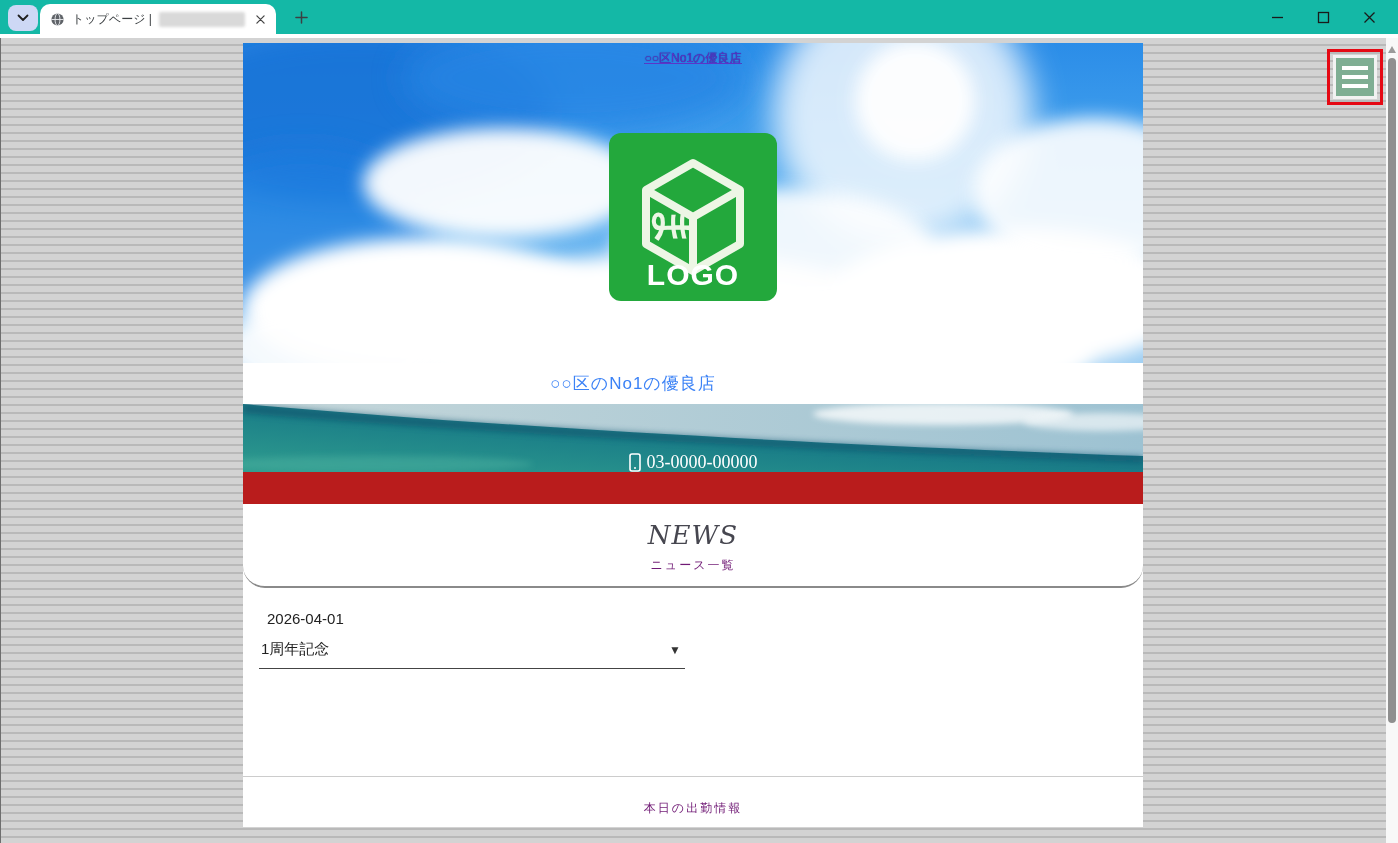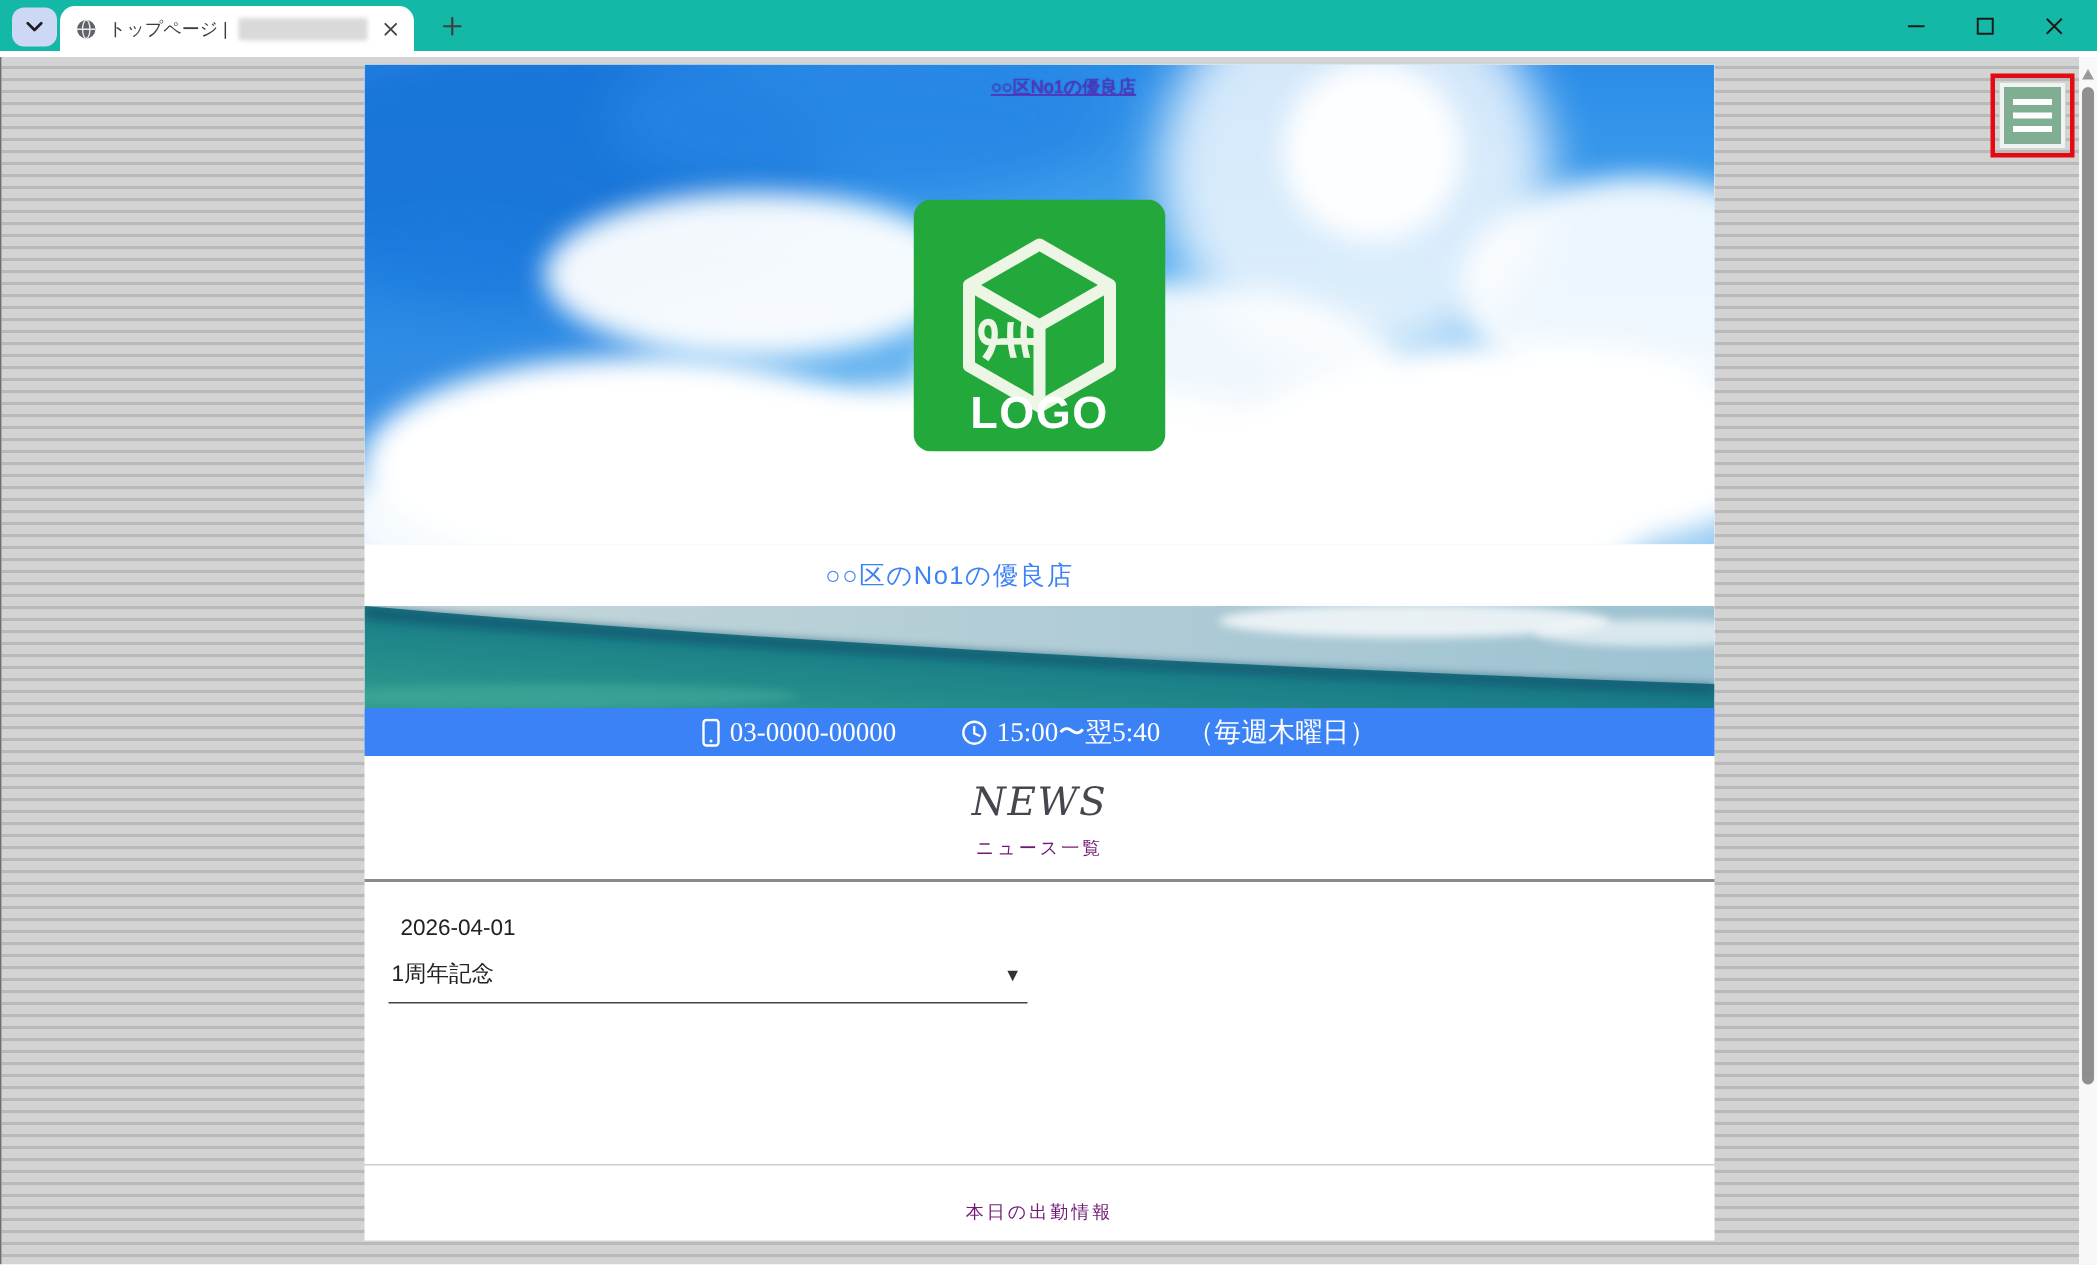--- a/index.html
+++ b/index.html
@@ -22,39 +22,39 @@
 
   
   .viewport { position:relative; height:805px; border-left:1px solid #6e6e6e;
               background:repeating-linear-gradient(to bottom,#d3d3d3 0px,#d3d3d3 6px,#b9b9b9 6px,#b9b9b9 8px); }
 
   .content { position:absolute; left:242px; top:5px; width:900px; background:#fff; }
 
   
   .hero { position:relative; width:900px; height:320px; overflow:hidden; }
   .hero svg { position:absolute; inset:0; }
-  .top-link { position:absolute; top:7px; left:16px; width:100%; text-align:center;
+  .top-link { position:absolute; top:7px; left:0; width:100%; text-align:center;
               font-size:12px; color:#5b35c9; text-decoration:underline; text-shadow:0 0 1px #23127a; cursor:pointer; }
   .logo-box { position:absolute; left:366px; top:90px; }
 
   
   .tagline { height:41px; display:flex; align-items:center; justify-content:center;
              padding-right:120px; font-size:17px; color:#3b82f6; letter-spacing:1px; }
 
   
   .ocean { width:900px; height:68px; display:block; }
 
   
-  .infobar { height:32px; background:#3b82f6; color:#fff; display:flex; align-items:center; justify-content:center;
-             gap:14px; font-family:"Liberation Serif", serif; font-size:18px; }
+  .infobar { height:32px; background:#b91c1c; color:#fff; display:flex; align-items:center; justify-content:center;
+             gap:14px; font-family:"Liberation Serif", serif; font-size:18px;flex-direction:column; }
   .infobar .grp { display:flex; align-items:center; gap:6px; }
   .infobar .spacer { width:16px; }
 
   
-  .sec-head { text-align:center; padding:16px 0 12px; border-bottom:2px solid #8a8a8a; }
+  .sec-head { text-align:center; padding:16px 0 12px; border-bottom:2px solid #8a8a8a;border-radius:22px; }
   .sec-title { font-family:"DejaVu Serif", serif; font-style:italic; font-size:26px; color:#46464f; letter-spacing:1px; }
   .sec-sub { font-family:"Liberation Serif", serif; font-size:12px; color:#701a75; margin-top:7px; letter-spacing:2px; }
 
   
   .news-list { height:188px; padding:22px 0 0 16px; }
   .news-date { font-size:15px; color:#222; margin-left:8px; }
   .news-row { width:426px; margin-top:13px; padding:0 4px 9px 2px; border-bottom:1px solid #444;
               display:flex; align-items:center; justify-content:space-between; cursor:pointer; }
   .news-title { font-size:15px; color:#222; }
   .news-caret { font-size:12px; color:#333; }

